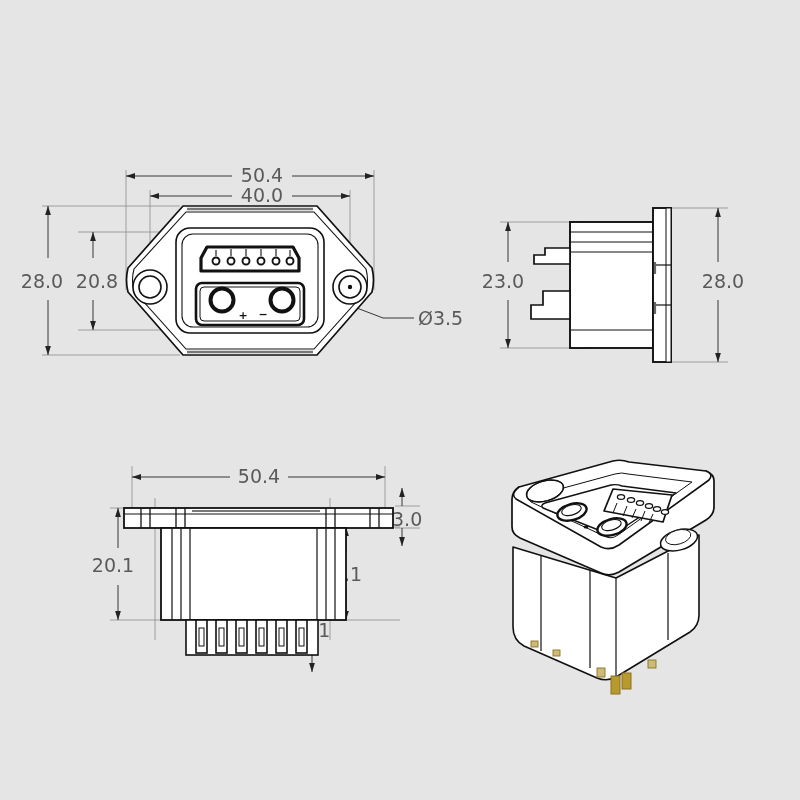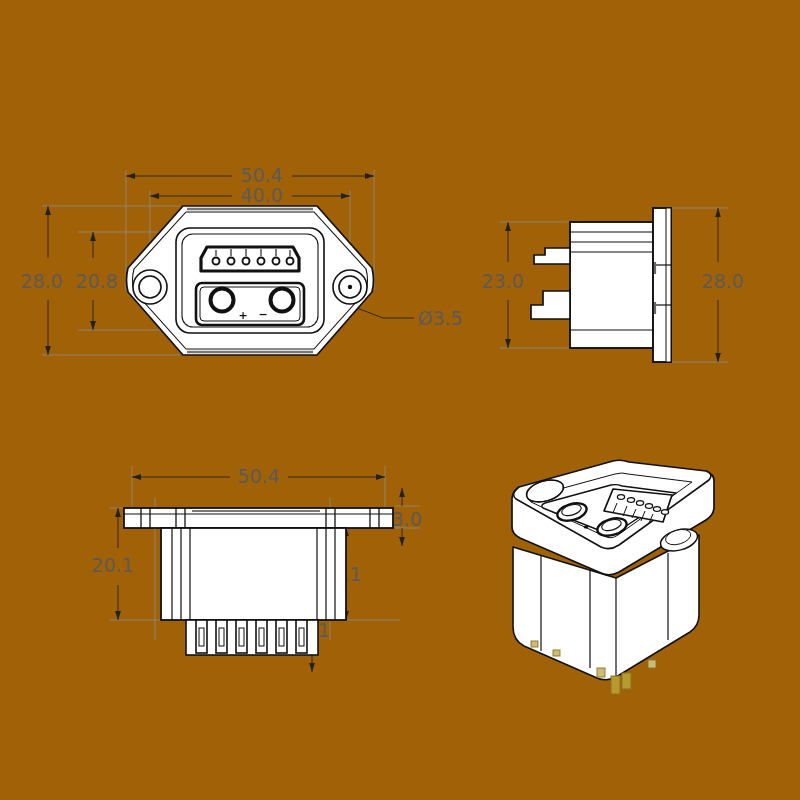--- a/index.html
+++ b/index.html
@@ -1,18 +1,18 @@
 <!DOCTYPE html>
 <html><head>
 <meta charset="utf-8">
 <style>
   html,body{margin:0;padding:0;background:#ffffff;}
   body{width:800px;height:800px;position:relative;overflow:hidden;
        font-family:"DejaVu Sans","Liberation Sans",sans-serif;}
-  #sheet{position:absolute;left:0;top:0;width:800px;height:800px;background:#a16207;}
+  #sheet{position:absolute;left:0;top:0;width:800px;height:800px;background:#e5e5e5;}
   svg{display:block;}
   .dimtxt{font-family:"DejaVu Sans","Liberation Sans",sans-serif;font-size:19px;fill:#5a5a5a;}
   .polsym{font-family:"DejaVu Sans","Liberation Sans",sans-serif;font-size:11px;font-weight:bold;fill:#111;}
 </style>
 </head>
 <body>
 
 <div id="sheet">
 <svg width="800" height="800" viewBox="0 0 800 800">
 

